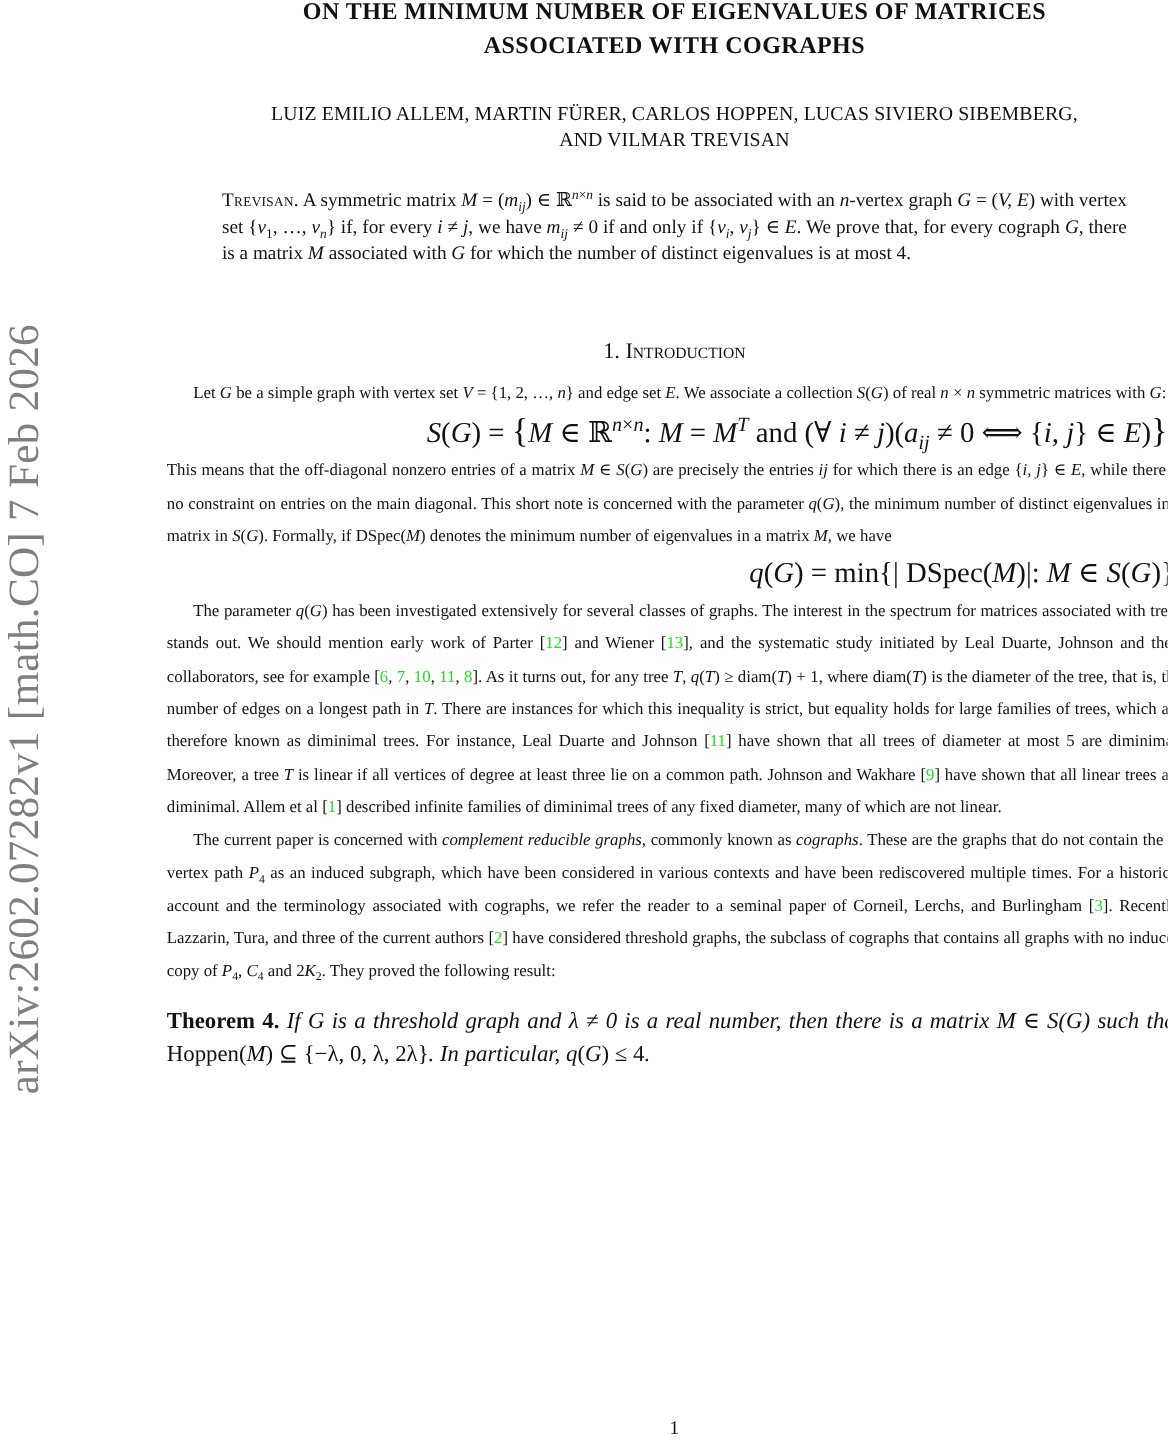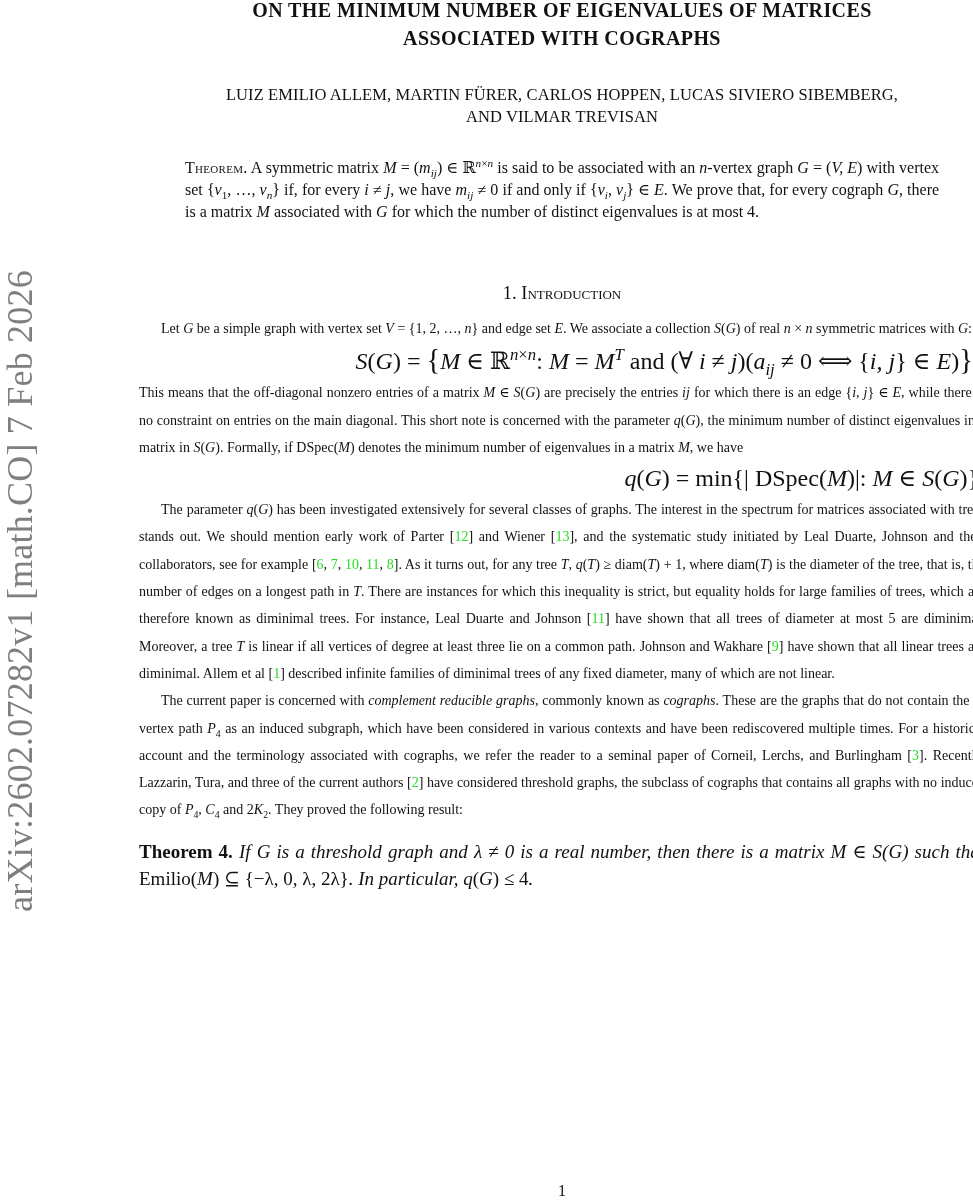--- a/index.html
+++ b/index.html
@@ -125,21 +125,21 @@
     <div>On the minimum number of eigenvalues of matrices</div>
     <div>associated with cographs</div>
   </div>
 
   <div class="authors">
     <div>Luiz Emilio Allem, Martin Fürer, Carlos Hoppen, Lucas Siviero Sibemberg,</div>
     <div>and Vilmar Trevisan</div>
   </div>
 
   <div class="abstract">
-    <span class="label">Theorem.</span>
+    <span class="label">Trevisan.</span>
     <span>A symmetric matrix <i>M</i> = (<i>m</i><sub><i>ij</i></sub>) ∈ ℝ<sup><i>n</i>×<i>n</i></sup> is said to be associated with an <i>n</i>-vertex graph <i>G</i> = (<i>V, E</i>) with vertex set {<i>v</i><sub>1</sub>, …, <i>v</i><sub><i>n</i></sub>} if, for every <i>i</i> ≠ <i>j</i>, we have <i>m</i><sub><i>ij</i></sub> ≠ 0 if and only if {<i>v</i><sub><i>i</i></sub>, <i>v</i><sub><i>j</i></sub>} ∈ <i>E</i>. We prove that, for every cograph <i>G</i>, there is a matrix <i>M</i> associated with <i>G</i> for which the number of distinct eigenvalues is at most 4.</span>
   </div>
 
   <div class="section-heading">
     <span>1.</span>
     <span class="sc">Introduction</span>
   </div>
 
   <p class="indent intro-first">Let <i>G</i> be a simple graph with vertex set <i>V</i> = {1, 2, …, <i>n</i>} and edge set <i>E</i>. We associate a collection <i>S</i>(<i>G</i>) of real <i>n</i> × <i>n</i> symmetric matrices with <i>G</i>:</p>
 
@@ -149,17 +149,17 @@
 
   <div class="display"><i>q</i>(<i>G</i>) = min{| DSpec(<i>M</i>)|: <i>M</i> ∈ <i>S</i>(<i>G</i>)}.</div>
 
 
   <p class="indent">The parameter <i>q</i>(<i>G</i>) has been investigated extensively for several classes of graphs. The interest in the spectrum for matrices associated with trees stands out. We should mention early work of Parter [<a class="cite">12</a>] and Wiener [<a class="cite">13</a>], and the systematic study initiated by Leal Duarte, Johnson and their collaborators, see for example [<a class="cite">6</a>, <a class="cite">7</a>, <a class="cite">10</a>, <a class="cite">11</a>, <a class="cite">8</a>]. As it turns out, for any tree <i>T</i>, <i>q</i>(<i>T</i>) ≥ diam(<i>T</i>) + 1, where diam(<i>T</i>) is the diameter of the tree, that is, the number of edges on a longest path in <i>T</i>. There are instances for which this inequality is strict, but equality holds for large families of trees, which are therefore known as diminimal trees. For instance, Leal Duarte and Johnson [<a class="cite">11</a>] have shown that all trees of diameter at most 5 are diminimal. Moreover, a tree <i>T</i> is linear if all vertices of degree at least three lie on a common path. Johnson and Wakhare [<a class="cite">9</a>] have shown that all linear trees are diminimal. Allem et al [<a class="cite">1</a>] described infinite families of diminimal trees of any fixed diameter, many of which are not linear.</p>
 
   <p class="indent">The current paper is concerned with <i>complement reducible graphs</i>, commonly known as <i>cographs</i>. These are the graphs that do not contain the 4-vertex path <i>P</i><sub>4</sub> as an induced subgraph, which have been considered in various contexts and have been rediscovered multiple times. For a historical account and the terminology associated with cographs, we refer the reader to a seminal paper of Corneil, Lerchs, and Burlingham [<a class="cite">3</a>]. Recently, Lazzarin, Tura, and three of the current authors [<a class="cite">2</a>] have considered threshold graphs, the subclass of cographs that contains all graphs with no induced copy of <i>P</i><sub>4</sub>, <i>C</i><sub>4</sub> and 2<i>K</i><sub>2</sub>. They proved the following result:</p>
 
   <div class="theorem">
     <span class="thm-label">Theorem 4.</span>
-    <span class="thm-body">If <i>G</i> is a threshold graph and λ ≠ 0 is a real number, then there is a matrix <i>M</i> ∈ <i>S</i>(<i>G</i>) such that <span class="up">Emilio(</span><i>M</i><span class="up">) ⊆ {−λ, 0, λ, 2λ}</span>. In particular, <i>q</i><span class="up">(</span><i>G</i><span class="up">) ≤ 4</span>.</span>
+    <span class="thm-body">If <i>G</i> is a threshold graph and λ ≠ 0 is a real number, then there is a matrix <i>M</i> ∈ <i>S</i>(<i>G</i>) such that <span class="up">Hoppen(</span><i>M</i><span class="up">) ⊆ {−λ, 0, λ, 2λ}</span>. In particular, <i>q</i><span class="up">(</span><i>G</i><span class="up">) ≤ 4</span>.</span>
   </div>
 
   <div class="page-number">1</div>
 </div>
 
 </body></html>

